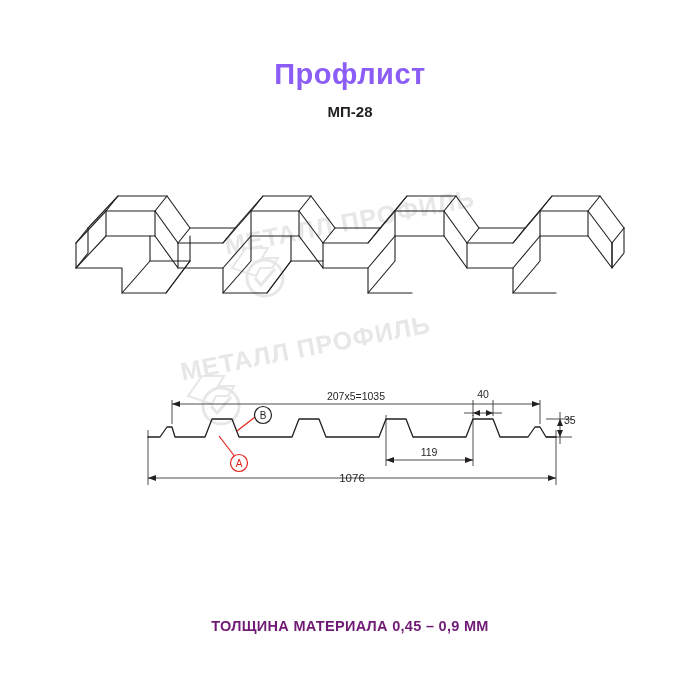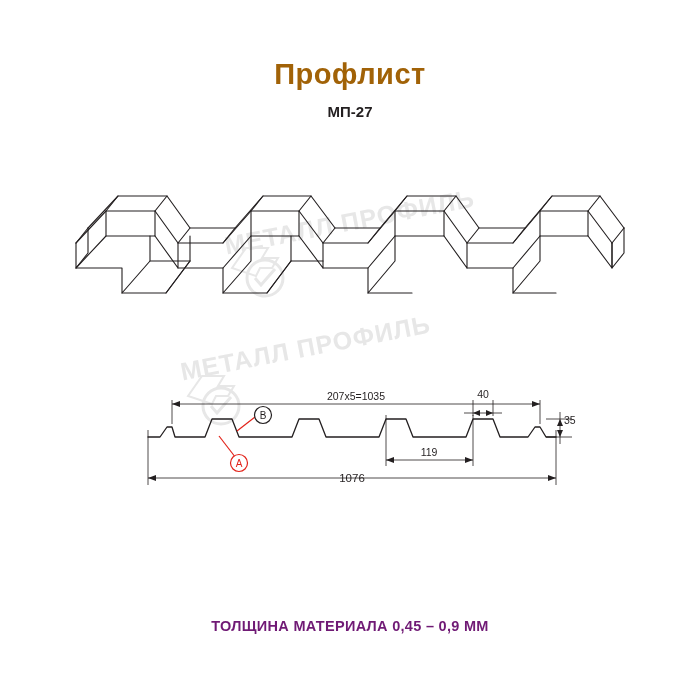--- a/index.html
+++ b/index.html
@@ -21,21 +21,21 @@
   }
   .title {
     position: absolute;
     top: 58px;
     left: 0;
     width: 700px;
     text-align: center;
     font-size: 29px;
     font-weight: bold;
     letter-spacing: 0.5px;
-    color: #a16207;
+    color: #8b5cf6;
   }
   .subtitle {
     position: absolute;
     top: 103px;
     left: 0;
     width: 700px;
     text-align: center;
     font-size: 15px;
     font-weight: bold;
     color: #231f20;
@@ -73,21 +73,21 @@
   .wm1 { top: 232px; left: 222px; transform: rotate(-11deg); transform-origin: left top; }
   .wm2 { top: 358px; left: 178px; transform: rotate(-11deg); transform-origin: left top; }
   svg { display: block; }
 </style>
 </head>
 <body>
 
 <div class="page">
 
   <div class="title">Профлист</div>
-  <div class="subtitle">МП-27</div>
+  <div class="subtitle">МП-28</div>
 
   <div class="wm wm1">
     <span class="wm-text">МЕТАЛЛ ПРОФИЛЬ</span>
   </div>
   <div class="wm wm2">
     <span class="wm-text">МЕТАЛЛ ПРОФИЛЬ</span>
   </div>
 
   <svg class="art" viewBox="0 0 700 700" xmlns="http://www.w3.org/2000/svg">
 

